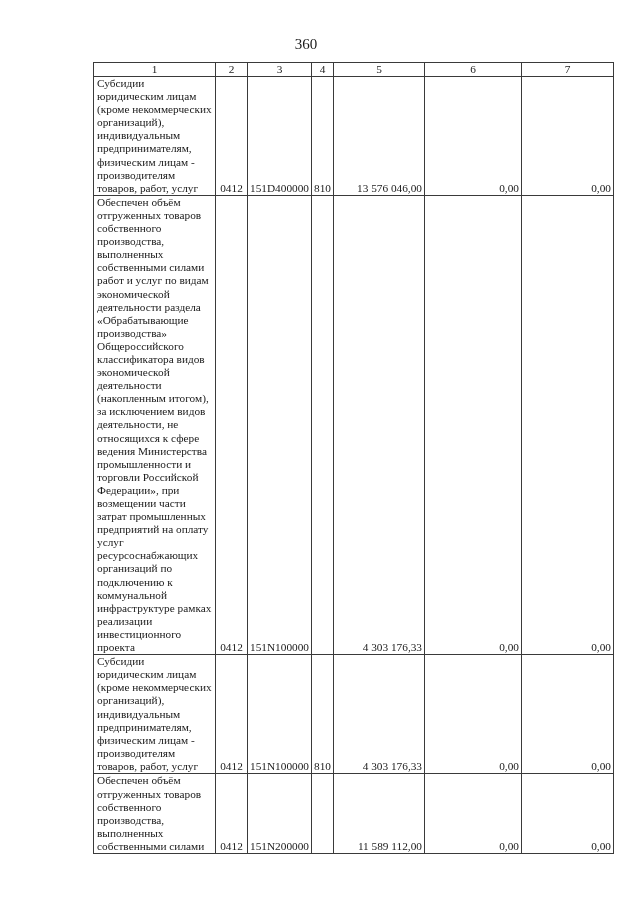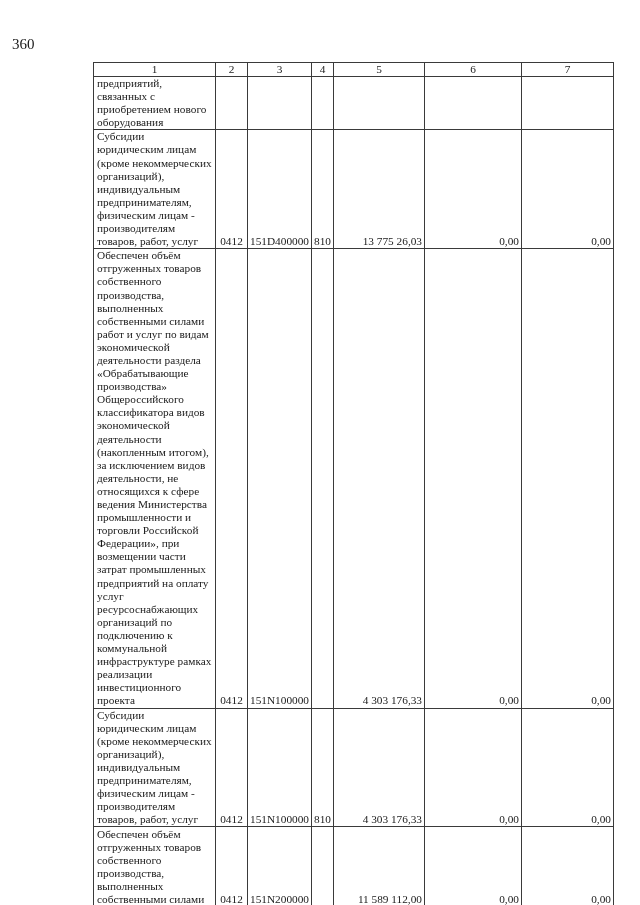--- a/index.html
+++ b/index.html
@@ -1,18 +1,18 @@
 <!DOCTYPE html>
 <html><head>
 <meta charset="utf-8">
 <style>
   html, body { margin:0; padding:0; background:#ffffff; }
   body { width:640px; height:905px; position:relative; overflow:hidden;
          font-family:"DejaVu Serif","Liberation Serif",serif; color:#1a1a1a; }
-  .page-number { position:absolute; top:36px; left:12px; width:612px; text-align:left;
+  .page-number { position:absolute; top:36px; left:0; width:612px; text-align:center;
          font-family:"Liberation Serif",serif; font-size:15px; }
   table { position:absolute; top:62px; left:93px; border-collapse:collapse;
           table-layout:fixed; font-family:"Liberation Serif",serif; font-size:11.3px; line-height:13.1px; }
   td { border:1px solid #3a3a3a; padding:0 2px; vertical-align:bottom; }
   tr.head td { text-align:center; vertical-align:middle; height:13px; line-height:13px; }
   td.c1 { text-align:left; padding-left:3px; }
   td.num { text-align:right; white-space:nowrap; }
   td.code { text-align:right; white-space:nowrap; }
   td.c2 { text-align:center; white-space:nowrap; }
 </style>
@@ -34,35 +34,26 @@
   <tbody>
       <tr class="head">
     <td>1</td>
     <td>2</td>
     <td>3</td>
     <td>4</td>
     <td>5</td>
     <td>6</td>
     <td>7</td>
   </tr>
-  <tr style="height:40px">
-    <td class="c1">предприятий, связанных с приобретением нового оборудования</td>
-    <td class="c2"></td>
-    <td class="code"></td>
-    <td class="c2"></td>
-    <td class="num"></td>
-    <td class="num"></td>
-    <td class="num"></td>
-  </tr>
   <tr style="height:112px">
     <td class="c1">Субсидии юридическим лицам (кроме некоммерческих организаций), индивидуальным предпринимателям, физическим лицам - производителям товаров, работ, услуг</td>
     <td class="c2">0412</td>
     <td class="code">151D400000</td>
     <td class="c2">810</td>
-    <td class="num">13 775 26,03</td>
+    <td class="num">13 576 046,00</td>
     <td class="num">0,00</td>
     <td class="num">0,00</td>
   </tr>
   <tr style="height:422px">
     <td class="c1">Обеспечен объём отгруженных товаров собственного производства, выполненных собственными силами работ и услуг по видам экономической деятельности раздела «Обрабатывающие производства» Общероссийского классификатора видов экономической деятельности (накопленным итогом), за исключением видов деятельности, не относящихся к сфере ведения Министерства промышленности и торговли Российской Федерации», при возмещении части затрат промышленных предприятий на оплату услуг ресурсоснабжающих организаций по подключению к коммунальной инфраструктуре рамках реализации инвестиционного проекта</td>
     <td class="c2">0412</td>
     <td class="code">151N100000</td>
     <td class="c2"></td>
     <td class="num">4 303 176,33</td>
     <td class="num">0,00</td>

